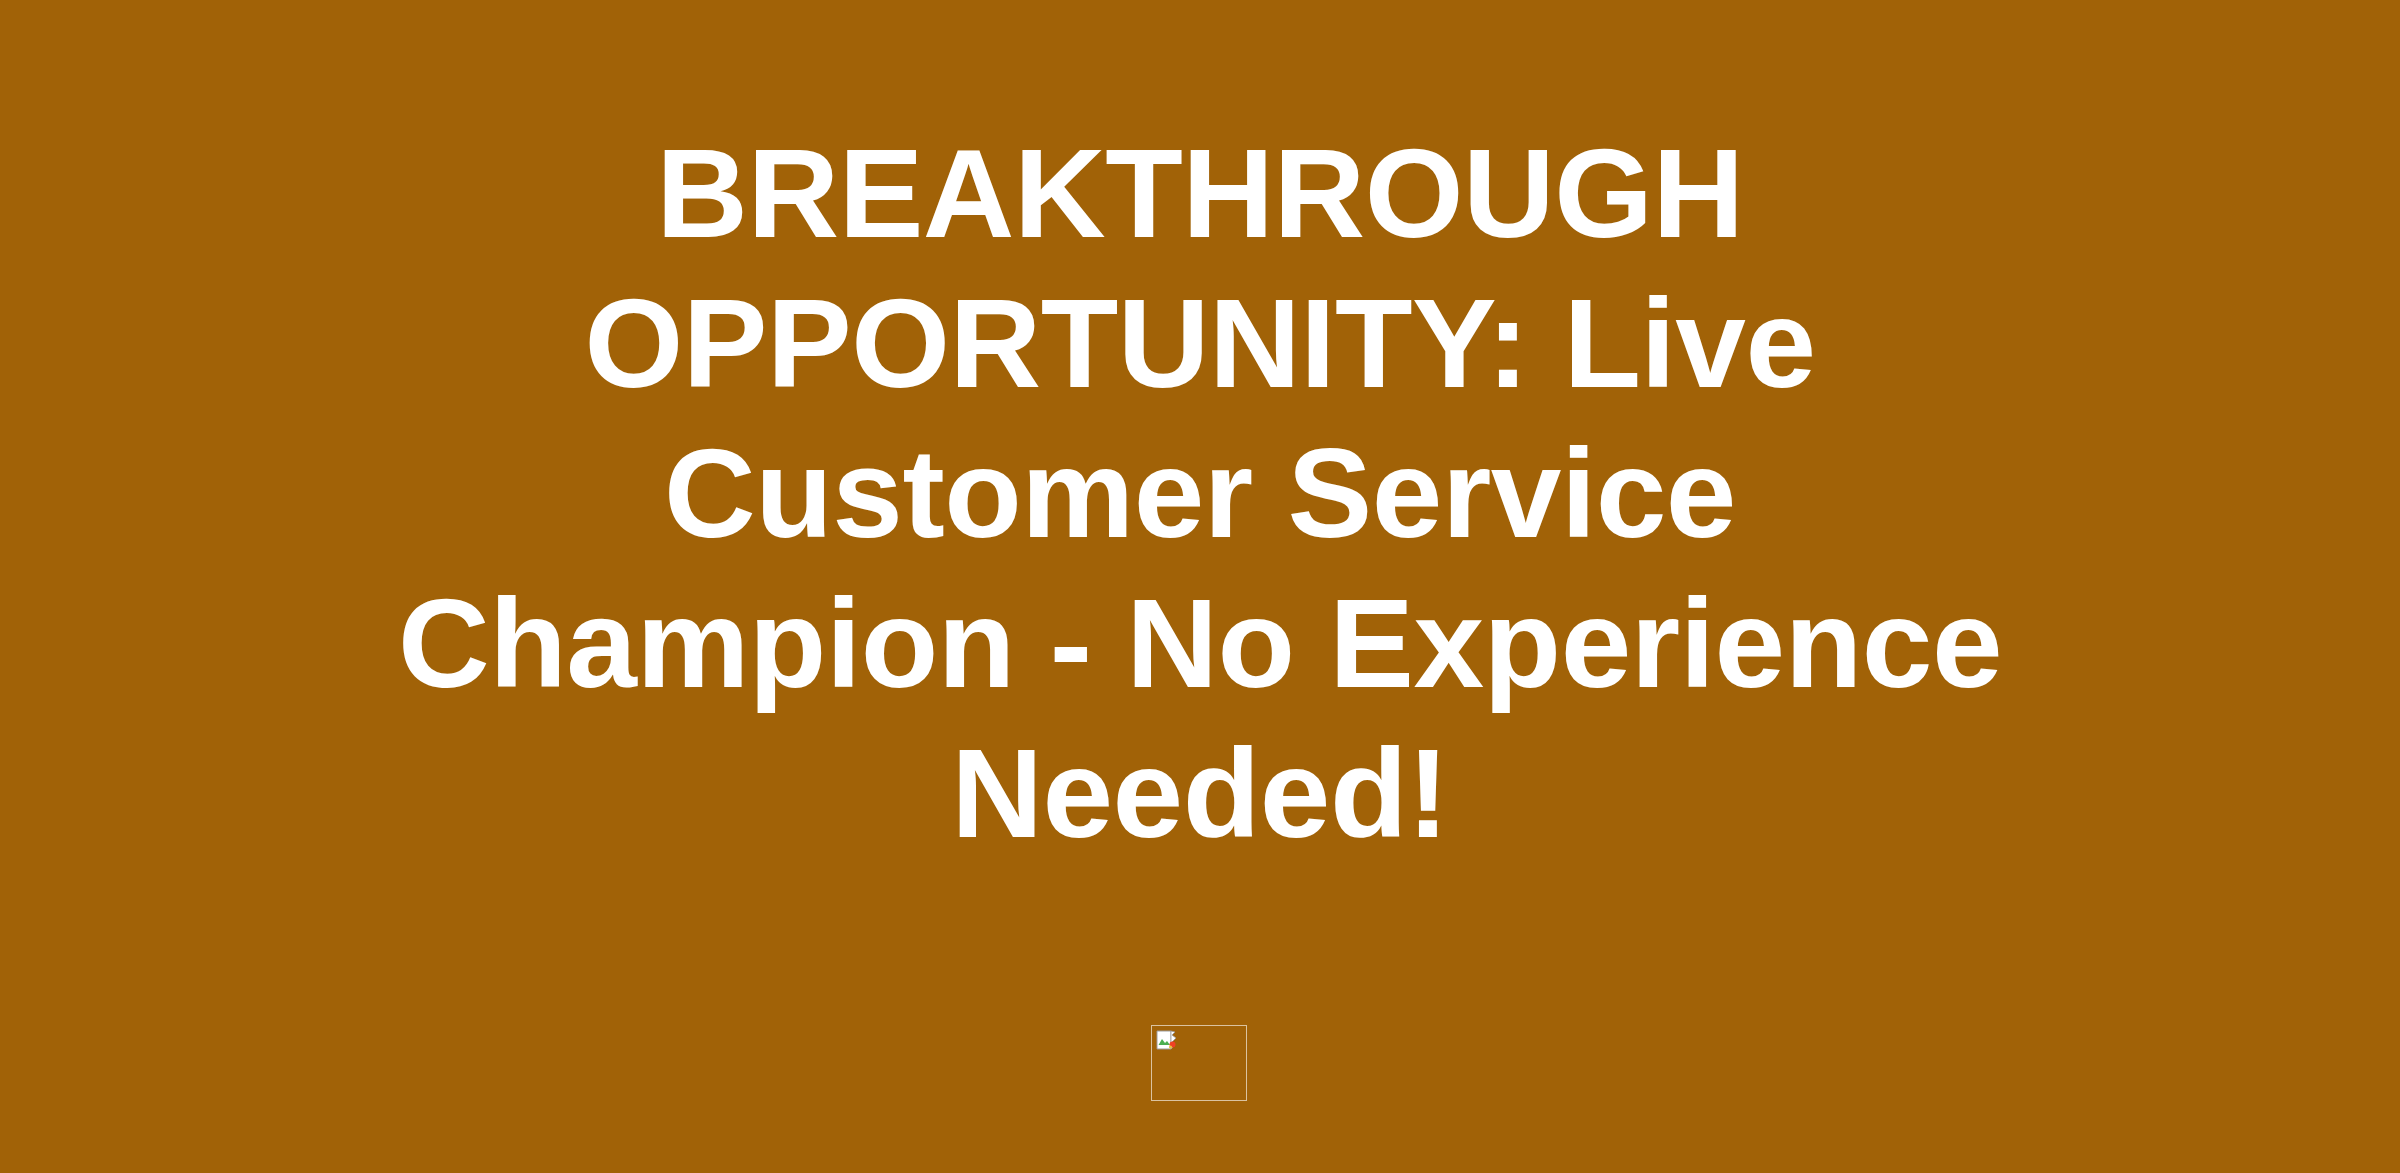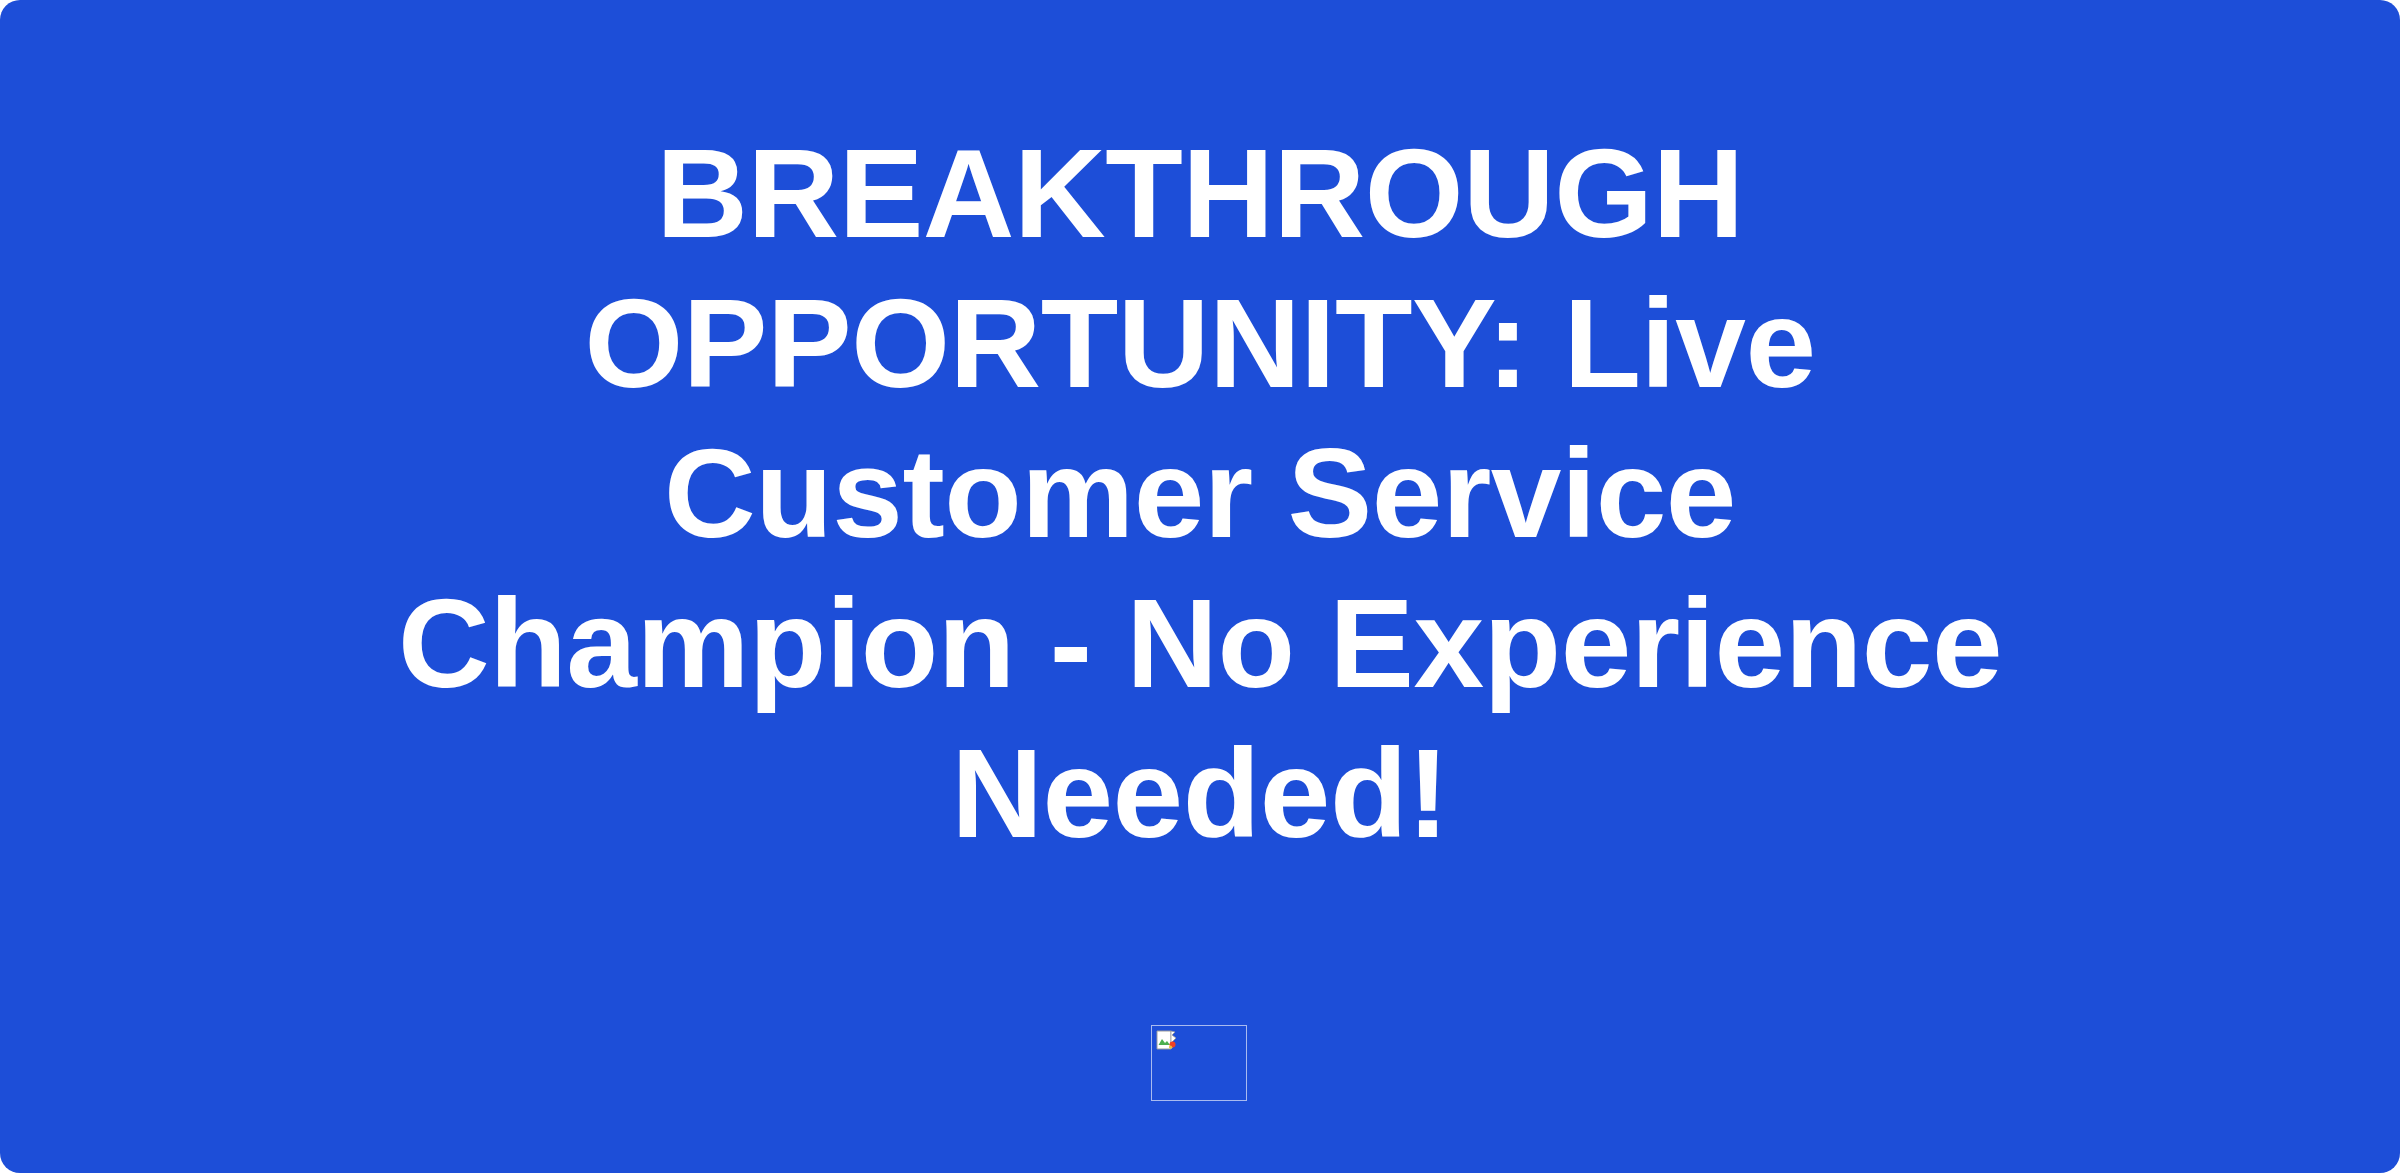--- a/index.html
+++ b/index.html
@@ -17,23 +17,22 @@
   }
 
   #slide {
     position: relative;
     width: 2400px;
     height: 1173px;
     box-sizing: border-box;
     display: flex;
     flex-direction: column;
     align-items: center;
-    background: #1d4ed8;
+    background: #a16207;
     overflow: hidden;
-    border-radius: 20px;
   }
 
   
   #headline {
     width: 1700px;
     margin: 0;
     padding: 0;
     text-align: center;
     color: #ffffff;
     font-family: "Liberation Sans", "DejaVu Sans", sans-serif;

